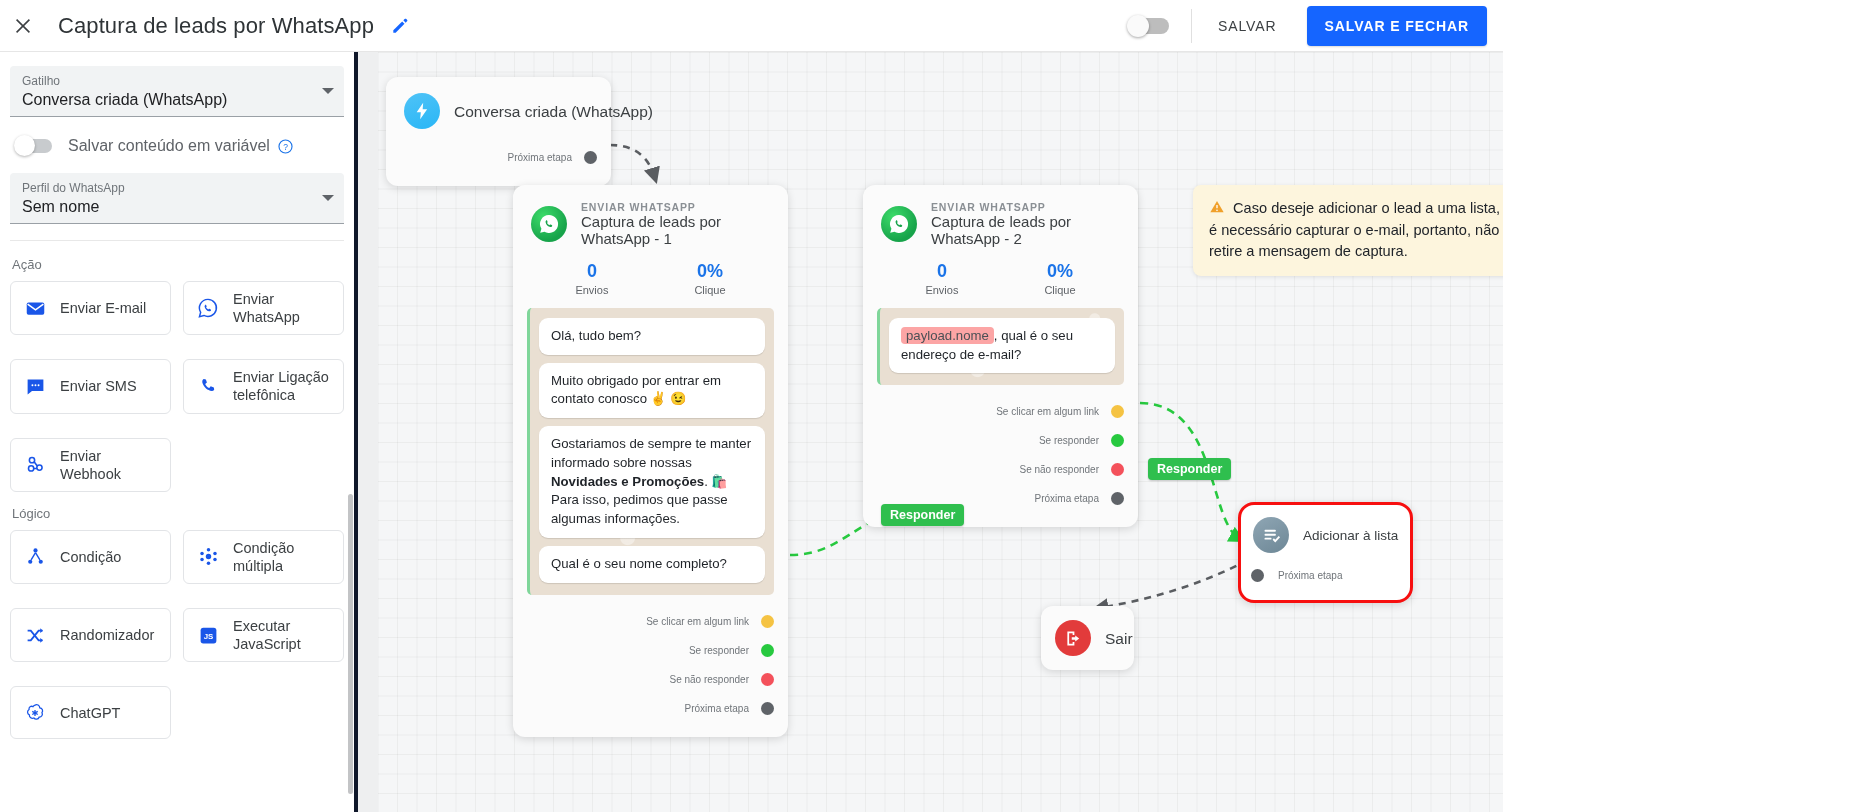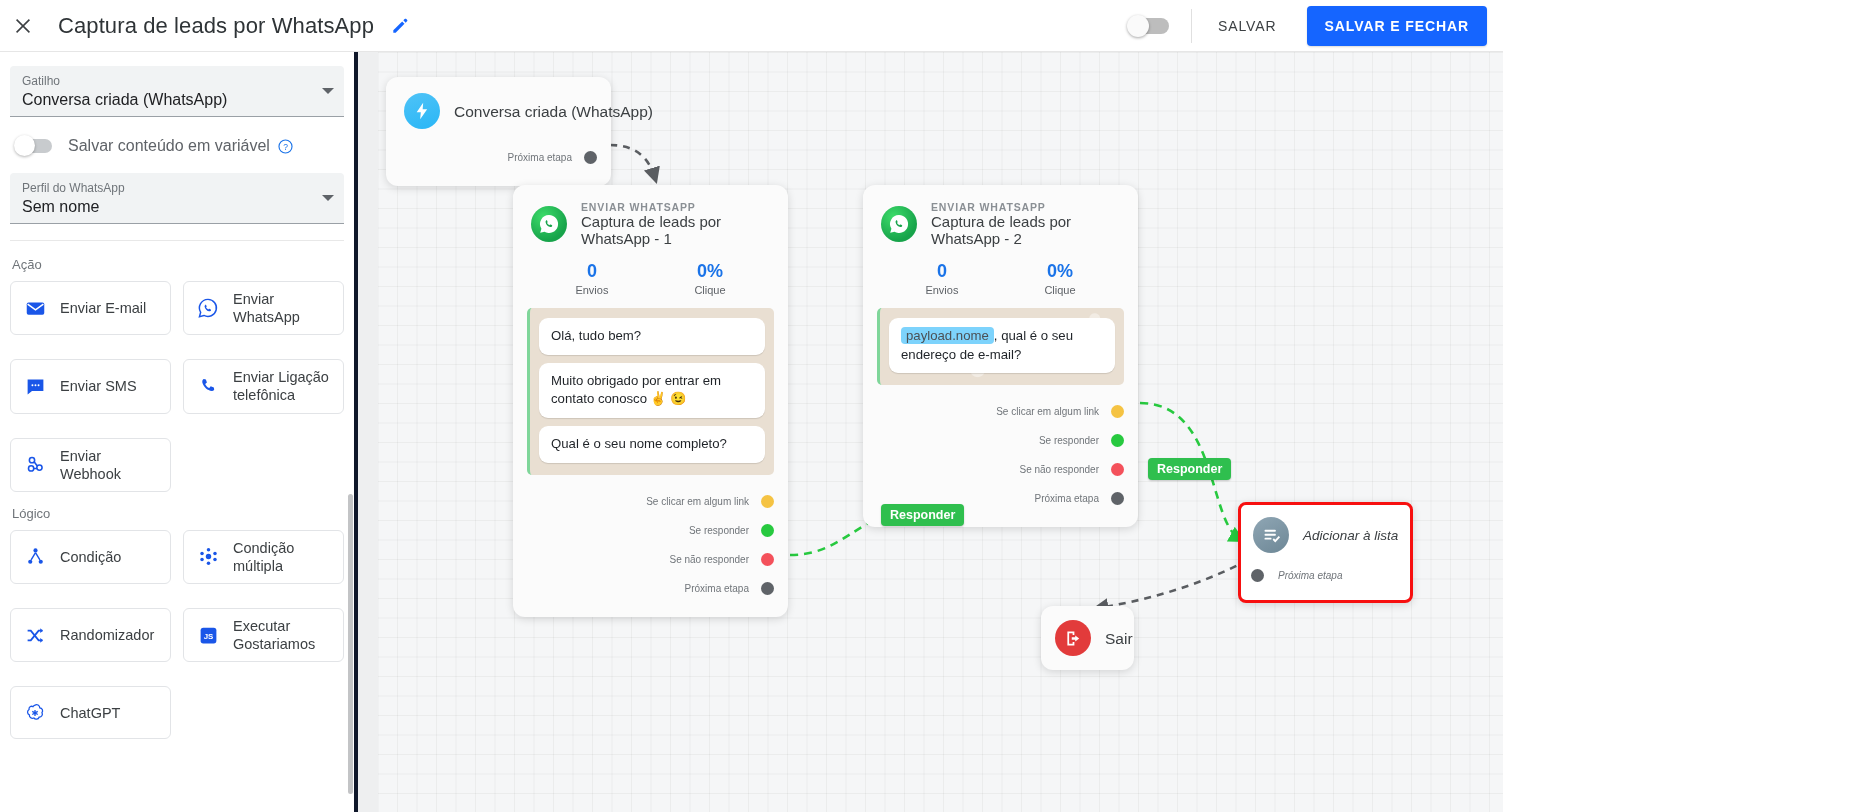--- a/index.html
+++ b/index.html
@@ -129,41 +129,41 @@
       radial-gradient(circle at 40% 80%, rgba(255,255,255,.4) 0 7px, transparent 8px),
       radial-gradient(circle at 88% 14%, rgba(255,255,255,.4) 0 5px, transparent 6px);
   }
   .bubble {
     background: #fff; border-radius: 9px; padding: 9px 12px; margin-bottom: 8px;
     font-size: 13.2px; color: #1f2328; line-height: 1.42;
     box-shadow: 0 1px 1px rgba(0,0,0,.12);
   }
   .bubble:last-child { margin-bottom: 0; }
   .bubble b { font-weight: 700; }
-  .chip { background: #7dd3fc; border-radius: 4px; padding: 1px 5px; color: #4b5055; }
+  .chip { background: #fca5a5; border-radius: 4px; padding: 1px 5px; color: #4b5055; }
   .ports { padding: 6px 14px 14px 0; }
   .port { display: flex; align-items: center; justify-content: flex-end; gap: 12px; height: 29px; }
   .port-lbl { font-size: 10px; color: #70757a; }
   .dot { width: 13px; height: 13px; border-radius: 50%; flex: none; cursor: pointer; }
   .d-yellow { background: #f5c343; }
   .d-green { background: #27c93f; }
   .d-red { background: #f4515b; }
   .d-gray { background: #5f6368; }
 
   .callout {
     position: absolute; background: #fdf5dd; border-radius: 8px;
     padding: 13px 16px; font-size: 14.6px; color: #20242a; line-height: 1.48;
     box-shadow: 0 1px 4px rgba(0,0,0,.10); z-index: 6;
   }
   .badge {
     position: absolute; background: #2fbf4e; color: #fff; font-size: 12.5px;
     font-weight: 700; padding: 4px 9px; border-radius: 4px; z-index: 20;
     box-shadow: 0 1px 2px rgba(0,0,0,.2);
   }
-  .node-selected { border: 3px solid #f70f0f; border-radius: 8px; font-style: italic; }
+  .node-selected { border: 3px solid #f70f0f; border-radius: 16px; }
   svg.wires { position: absolute; inset: 0; width: 100%; height: 100%; z-index: 3; pointer-events: none; }
 </style>
 </head>
 <body>
 
 <div class="app">
 
   <div class="header">
     <div class="hdr-close">
       <svg width="22" height="22" viewBox="0 0 24 24">
@@ -309,21 +309,21 @@
             </span>
             <span class="card-label">Randomizador</span>
           </div>
           <div class="card">
             <span class="ic">
               <svg width="21" height="21" viewBox="0 0 24 24">
                   <rect x="3" y="3" width="18" height="18" rx="3" fill="#1a56e8"></rect>
                   <text x="12" y="16" font-size="9" font-weight="bold" fill="#fff" text-anchor="middle" font-family="Liberation Sans, sans-serif">JS</text>
                 </svg>
             </span>
-            <span class="card-label">Executar Gostariamos</span>
+            <span class="card-label">Executar JavaScript</span>
           </div>
           <div class="card">
             <span class="ic">
               <svg width="22" height="22" viewBox="0 0 24 24" fill="none" stroke="#1a56e8" stroke-width="1.4">
                   <path d="M12 3.4c2.2-1.6 5.2.3 5.2 2.9 2.6.2 4 3.2 2.4 5.3 1.3 2.3-.5 5.2-3.1 5 -.9 2.5-4.3 2.9-5.8.8 -2.3 1.2-5.1-.8-4.9-3.4 -2.4-1.1-2.6-4.5-.3-5.9C5 5.5 7.6 3.9 9.8 5c.5-.7 1.3-1.3 2.2-1.6z"></path>
                   <path d="M12 8.6v6.8 M9 10.2l6 3.4 M15 10.2l-6 3.4"></path>
                 </svg>
             </span>
             <span class="card-label">ChatGPT</span>
           </div>
@@ -390,20 +390,21 @@
             <div class="stat-lbl">Envios</div>
           </div>
           <div class="stat">
             <div class="stat-num">0%</div>
             <div class="stat-lbl">Clique</div>
           </div>
         </div>
         <div class="chatwrap">
           <div class="bubble">Olá, tudo bem?</div>
           <div class="bubble">Muito obrigado por entrar em contato conosco ✌️ 😉</div>
+          <div class="bubble"><span>Gostariamos de sempre te manter informado sobre nossas </span><b>Novidades e Promoções</b><span>. 🛍️ Para isso, pedimos que passe algumas informações.</span></div>
           <div class="bubble">Qual é o seu nome completo?</div>
         </div>
         <div class="ports">
           <div class="port">
             <span class="port-lbl">Se clicar em algum link</span>
             <span class="dot d-yellow"></span>
           </div>
           <div class="port">
             <span class="port-lbl">Se responder</span>
             <span class="dot d-green"></span>
@@ -458,20 +459,29 @@
             <span class="port-lbl">Se não responder</span>
             <span class="dot d-red"></span>
           </div>
           <div class="port">
             <span class="port-lbl">Próxima etapa</span>
             <span class="dot d-gray"></span>
           </div>
         </div>
       </div>
 
+      <div class="callout" style="left:835px; top:133px; width:325px;">
+        <span>
+          <svg width="16" height="16" viewBox="0 0 24 24" style="vertical-align:-2px;margin-right:4px;">
+              <path d="M12 3 22 20H2z" fill="#f0a02a"></path>
+              <path d="M12 9v5" stroke="#fff" stroke-width="2"></path>
+              <circle cx="12" cy="17" r="1.2" fill="#fff"></circle>
+            </svg>
+        </span><span>Caso deseje adicionar o lead a uma lista, é necessário capturar o e-mail, portanto, não retire a mensagem de captura.</span>
+      </div>
 
       <div class="badge" style="left:523px; top:452px;">Responder</div>
       <div class="badge" style="left:790px; top:406px;">Responder</div>
 
       <div class="node" style="left:683px; top:554px; width:93px;">
         <div class="node-head" style="padding:14px 14px;">
           <div class="avatar av-exit">
             <svg width="21" height="21" viewBox="0 0 24 24">
                 <path d="M5 4h8v4h-2V6H7v12h4v-2h2v4H5z" fill="#fff"></path>
                 <path d="M14 8.5 18.5 12 14 15.5v-2.2h-4v-2.6h4z" fill="#fff"></path>

